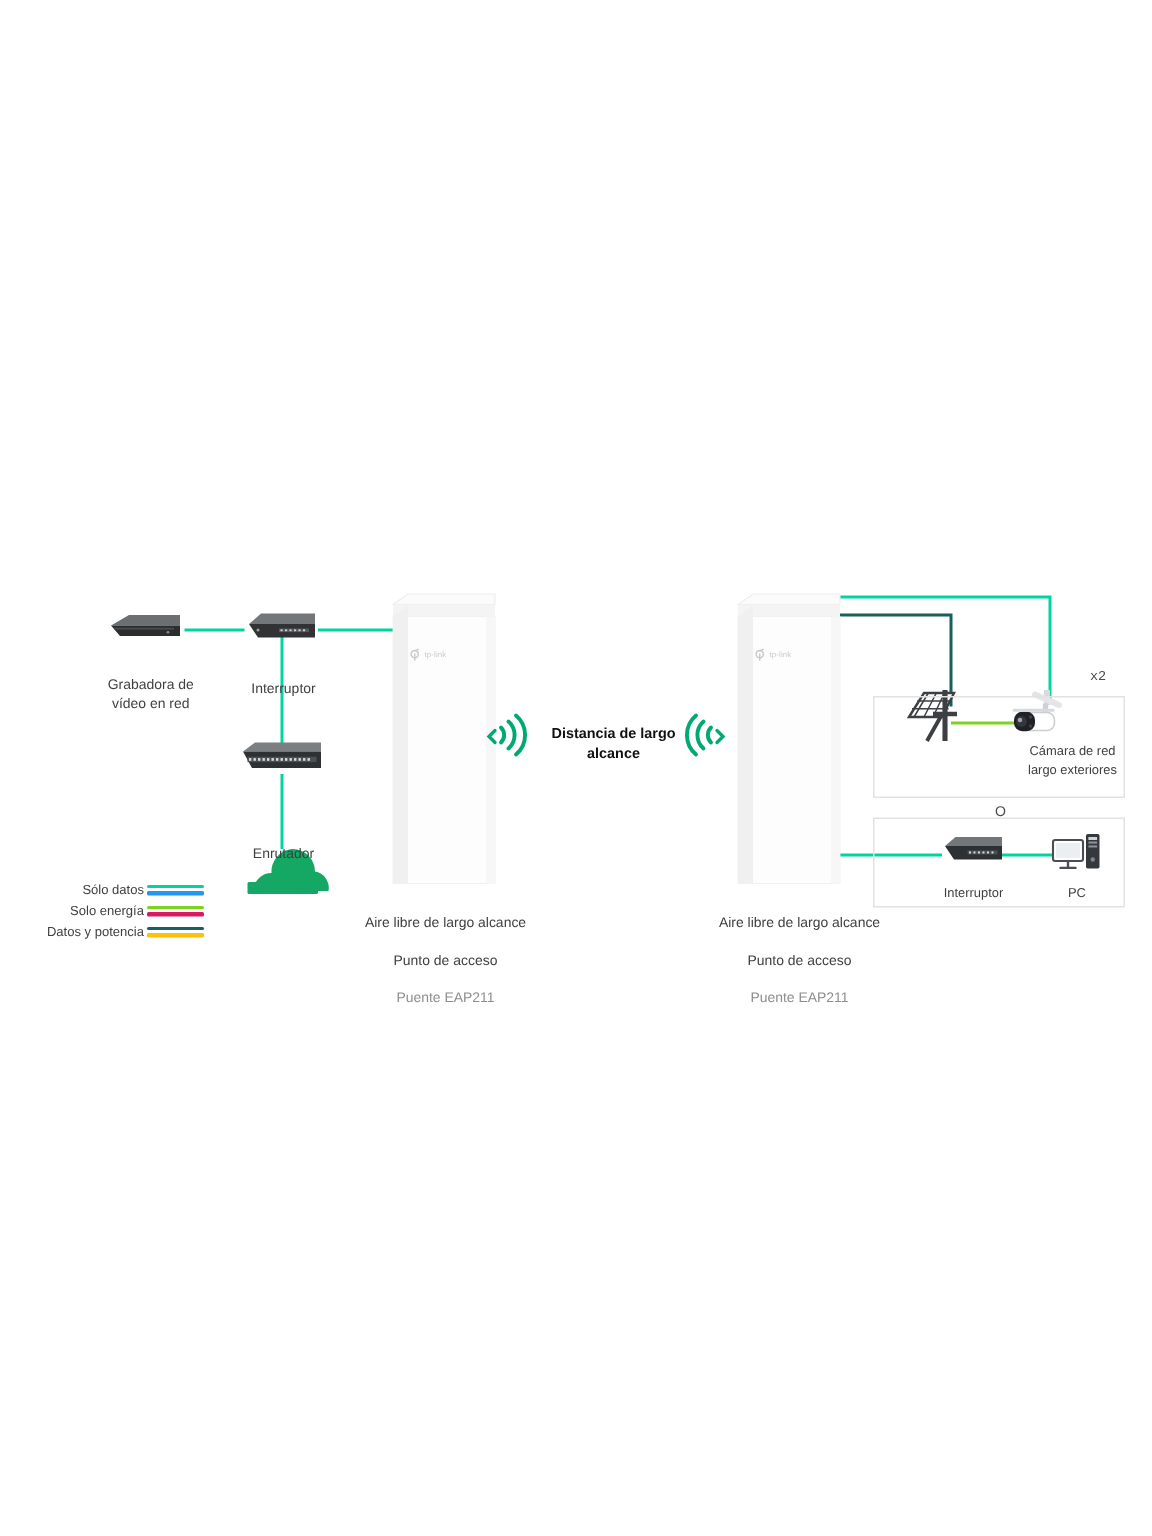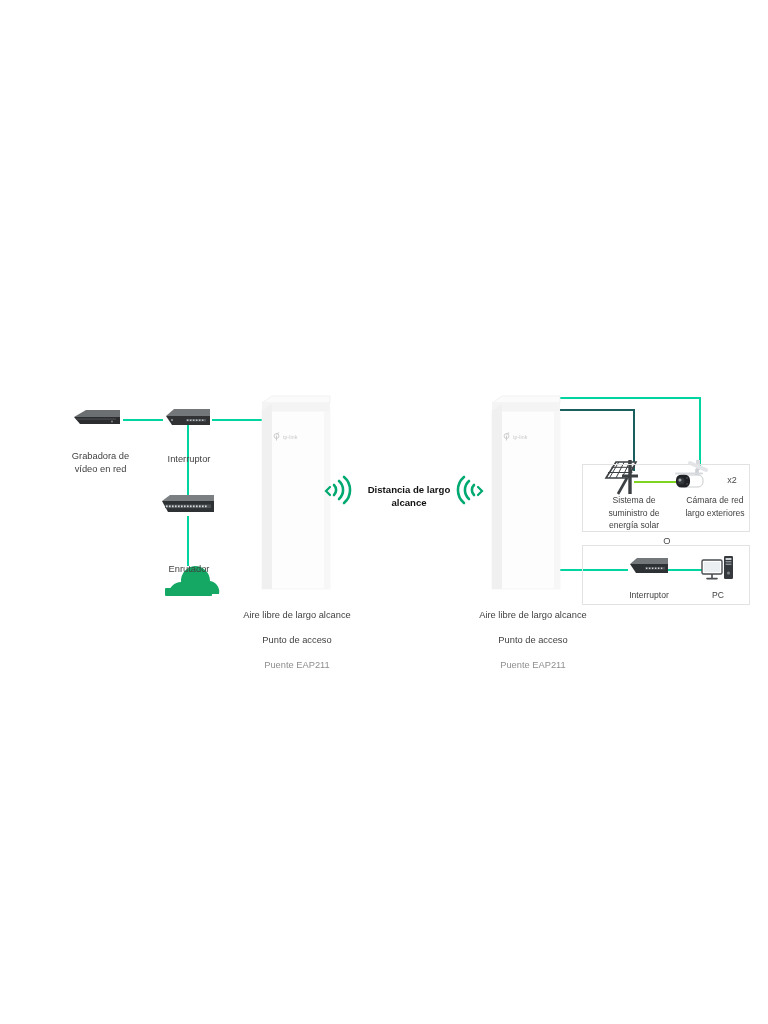--- a/index.html
+++ b/index.html
@@ -331,29 +331,53 @@
 
   <div class="lbl lbl-center" style="left:356px; top:464px; width:106px;">Distancia de largo
 alcance</div>
 
   <div class="lbl lbl-ap" style="left:458px; top:596px; width:150px;">
     <div>Aire libre de largo alcance</div>
     <div>Punto de acceso</div>
     <div class="sub">Puente EAP211</div>
   </div>
 
-  <div class="lbl lbl-small" style="left:592px; top:494px; width:84px;">Sistema de
-suministro de
-energía solar</div>
 
   <div class="lbl lbl-small" style="left:672px; top:494px; width:86px;">Cámara de red
 largo exteriores</div>
 
-  <div class="lbl lbl-x2" style="left:722px; top:474px; width:20px;">x2</div>
+  <div class="lbl lbl-x2" style="left:722px; top:445px; width:20px;font-family:Liberation Mono, monospace;">x2</div>
 
   <div class="lbl lbl-or" style="left:655px; top:535px; width:24px;">O</div>
 
   <div class="lbl lbl-small" style="left:607px; top:589px; width:84px;">Interruptor</div>
 
   <div class="lbl lbl-small" style="left:697px; top:589px; width:42px;">PC</div>
 
+  <div class="legend">
+
+    <div class="legend-row" style="top:0px;">
+      <span class="legend-text">Sólo datos</span>
+      <span class="legend-sw">
+        <i class="a" style="background:#00d5a0;"></i>
+        <i class="b" style="background:#2196f3;"></i>
+      </span>
+    </div>
+
+    <div class="legend-row" style="top:14px;">
+      <span class="legend-text">Solo energía</span>
+      <span class="legend-sw">
+        <i class="a" style="background:#7ed321;"></i>
+        <i class="b" style="background:#d81b60;"></i>
+      </span>
+    </div>
+
+    <div class="legend-row" style="top:28px;">
+      <span class="legend-text">Datos y potencia</span>
+      <span class="legend-sw">
+        <i class="a" style="background:#1b5e5e;"></i>
+        <i class="b" style="background:#ffc107;"></i>
+      </span>
+    </div>
+
+  </div>
 
 </div>
 
 </body></html>

